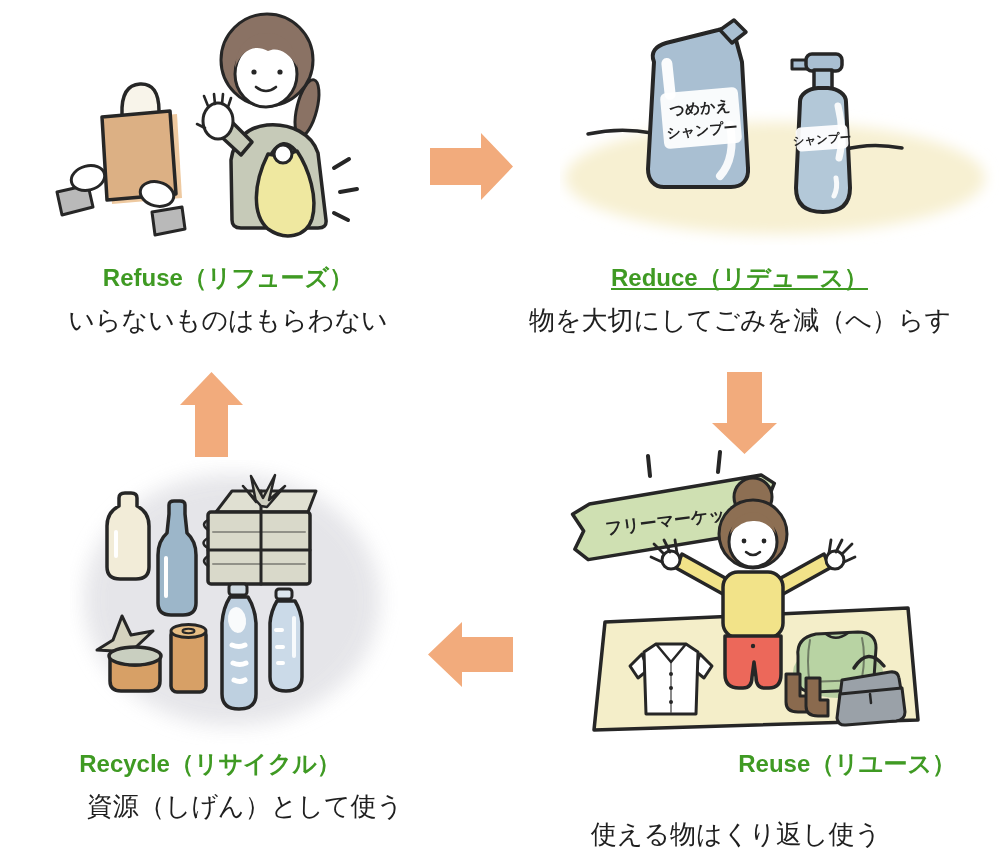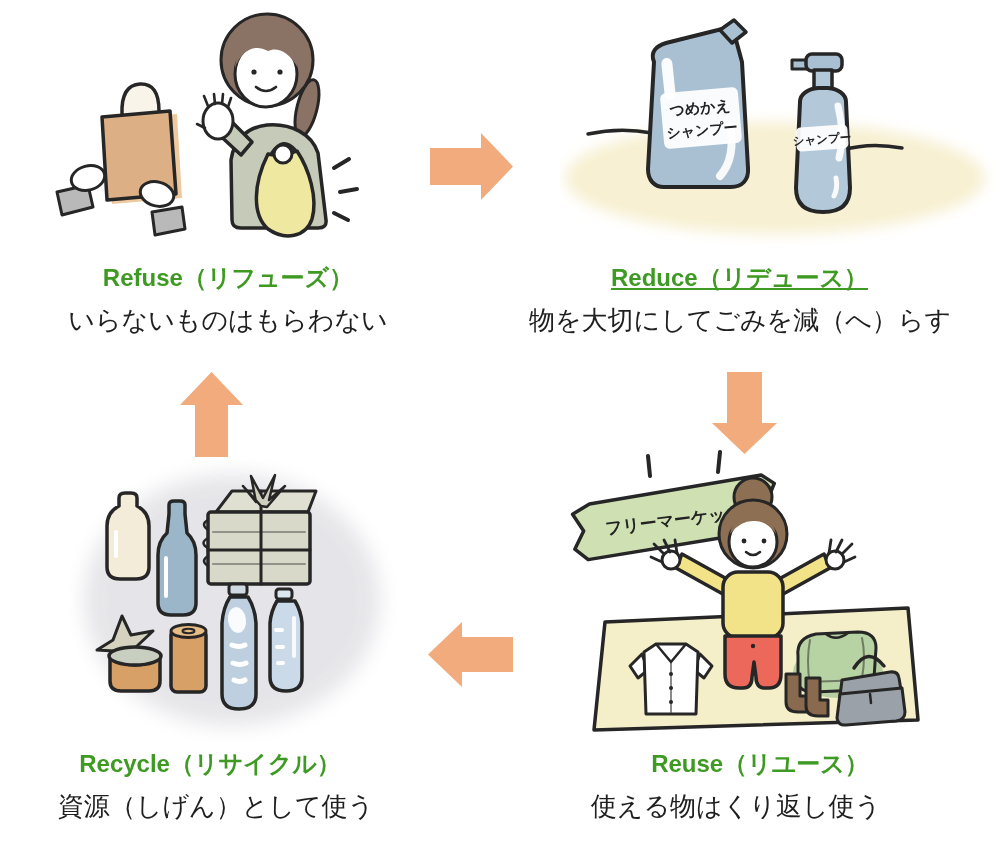--- a/index.html
+++ b/index.html
@@ -233,18 +233,18 @@
     <polygon points="31.5,0 63,33 48,33 48,85 15,85 15,33 0,33"></polygon>
   </svg>
 
   <div class="heading" style="left:0;top:264px;width:456px;">Refuse（リフューズ）</div>
   <div class="desc" style="left:0;top:306px;width:456px;">いらないものはもらわない</div>
 
   <div class="heading" style="left:487px;top:264px;width:505px;text-decoration:underline;">Reduce（リデュース）</div>
   <div class="desc" style="left:480px;top:306px;width:520px;">物を大切にしてごみを減（へ）らす</div>
 
   <div class="heading" style="left:0;top:750px;width:420px;">Recycle（リサイクル）</div>
-  <div class="desc" style="left:0;top:792px;width:432px;">資源（しげん）として使う</div>
-
-  <div class="heading" style="left:548px;top:750px;width:424px;">Reuse（リユース）</div>
-  <div class="desc" style="left:520px;top:792px;width:432px;">使える物はくり返し使う</div>
+  <div class="desc" style="left:0;top:792px;width:432px;padding-left:29px;">資源（しげん）として使う</div>
+
+  <div class="heading" style="left:532px;top:750px;width:424px;text-align:right;">Reuse（リユース）</div>
+  <div class="desc" style="left:520px;top:820px;width:432px;">使える物はくり返し使う</div>
 
 </div>
 
 </body></html>

